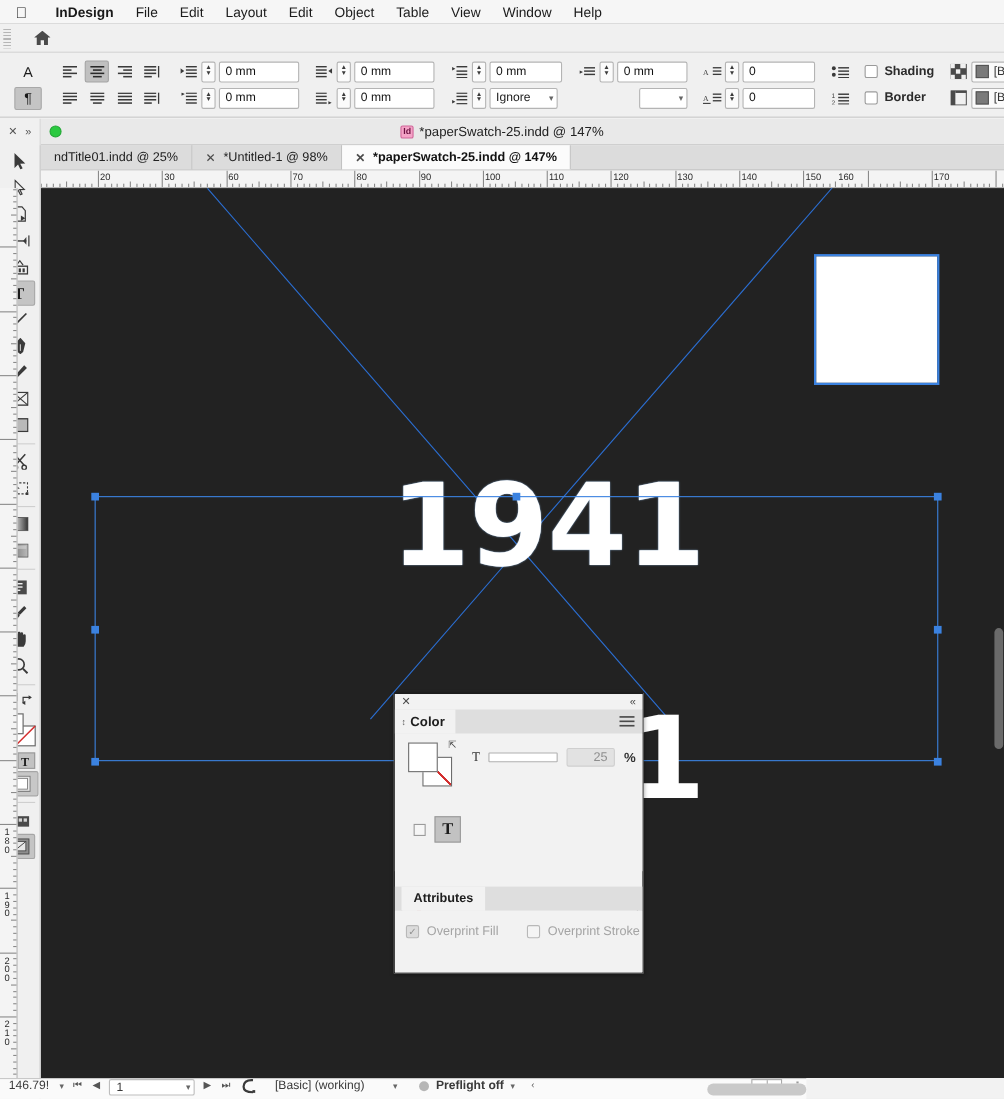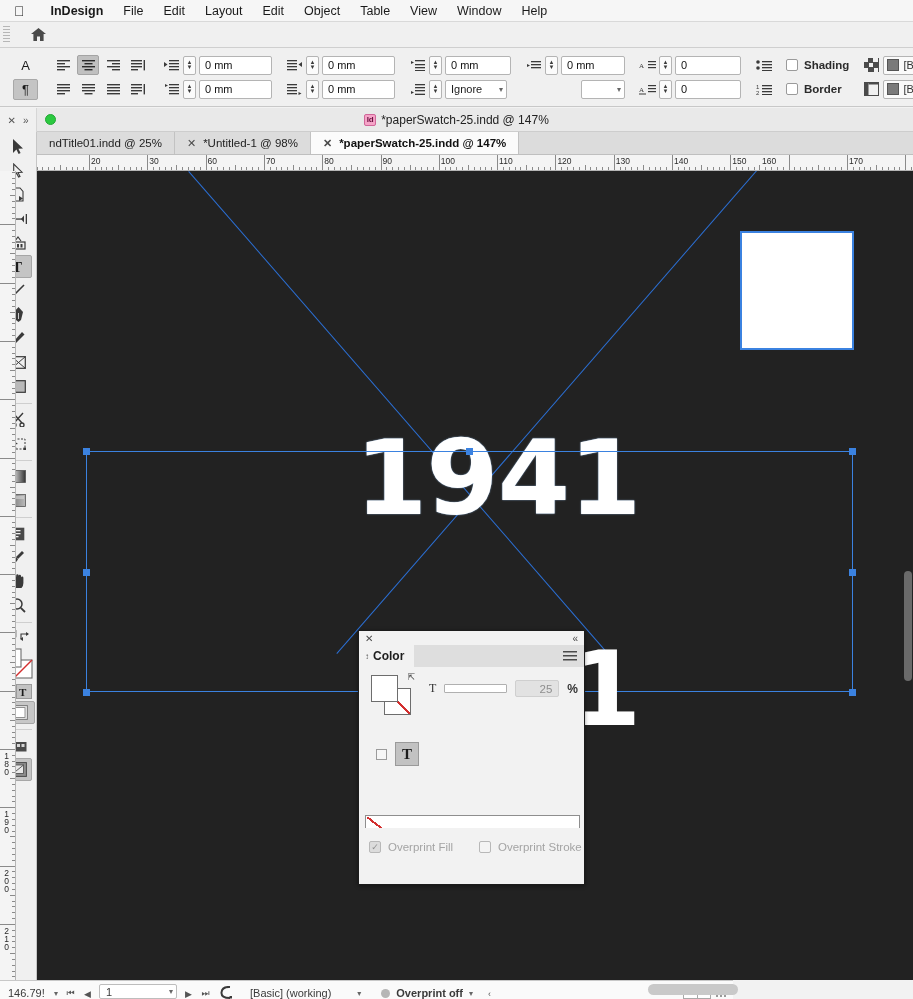--- a/index.html
+++ b/index.html
@@ -194,21 +194,21 @@
   .attr-item.c1 { width: 110px; }
   .attr-chk { width: 12px; height: 12px; border: 1px solid #b8b8b8; background: #f4f4f4; border-radius: 2px;
     display: flex; align-items: center; justify-content: center; font-size: 9px; color: #909090; }
   .attr-chk.checked { background: #dcdcdc; }
   .attr-lbl { font-size: 11.5px; color: #a4a4a4; }
 
   
   .statusbar {
     position: absolute; bottom: 0; left: 0; width: 733px; height: 19px;
     background: #fafafa; border-top: 1px solid #c8c8c8;
-    display: flex; align-items: flex-end; gap: 0; font-size: 11px; color: #3a3a3a; z-index: 8;
+    display: flex; align-items: flex-start; gap: 0; font-size: 11px; color: #3a3a3a; z-index: 8;
   }
   .sb-zoom { width: 62px; display: flex; align-items: center; justify-content: space-between; padding: 0 4px 0 8px; }
   .sb-btn { width: 17px; display: flex; align-items: center; justify-content: center; color: #555; font-size: 9px; }
   .sb-page { width: 78px; height: 15px; border: 1px solid #bdbdbd; background: #fff; border-radius: 2px;
     display: flex; align-items: center; justify-content: space-between; padding: 0 3px 0 6px; margin: 0 3px; }
   .sb-preflight { display: flex; align-items: center; gap: 6px; }
   .pf-dot { width: 9px; height: 9px; border-radius: 50%; background: #b6b6b6; }
   .sb-basic { display: flex; align-items: center; gap: 26px; margin-left: 12px; }
   .hscroll-track { flex: 1; height: 19px; position: relative; display: flex; align-items: center; }
   .hscroll-thumb { position: absolute; left: 150px; width: 90px; height: 11px; border-radius: 6px; background: #c9c9c9; }
@@ -1175,20 +1175,23 @@
         <span class="tint-slider"></span>
         <span class="tint-val">25</span>
         <span class="tint-pct">%</span>
       </div>
       <div class="tbox-row">
         <span class="tbox-sq"></span>
         <span class="tbox-T">T</span>
       </div>
       <div class="none-bar"></div>
     </div>
+    <div class="attr-tabrow">
+      <div class="attr-tab">Attributes</div>
+    </div>
     <div class="attr-body">
       <div class="attr-row">
         <div class="attr-item c1">
           <span class="attr-chk checked">✓</span>
           <span class="attr-lbl">Overprint Fill</span>
         </div>
         <div class="attr-item">
           <span class="attr-chk"></span>
           <span class="attr-lbl">Overprint Stroke</span>
         </div>
@@ -1214,21 +1217,21 @@
           <path d="M11 1 Q3 0.5 2.5 6.5 Q2 12 11 12" fill="none" stroke="#3a3a3a" stroke-width="2"></path>
           <rect x="10.5" y="10" width="2.5" height="2.5" fill="#3a3a3a"></rect>
         </svg>
     </span>
     <div class="sb-basic">
       <span>[Basic] (working)</span>
       <span style="font-size:8px;color:#666;">▾</span>
     </div>
     <div class="sb-preflight" style="margin-left:20px;">
       <span class="pf-dot"></span>
-      <span style="font-weight:bold;">Overprint off</span>
+      <span style="font-weight:bold;">Preflight off</span>
       <span style="font-size:8px;color:#666;">▾</span>
     </div>
     <span class="sb-btn" style="margin-left:8px;">‹</span>
     <div class="hscroll-track">
       <div class="hscroll-thumb"></div>
     </div>
     <div class="sb-right">
       <span class="sb-btn">›</span>
       <span class="pagemode">
           <i></i>

